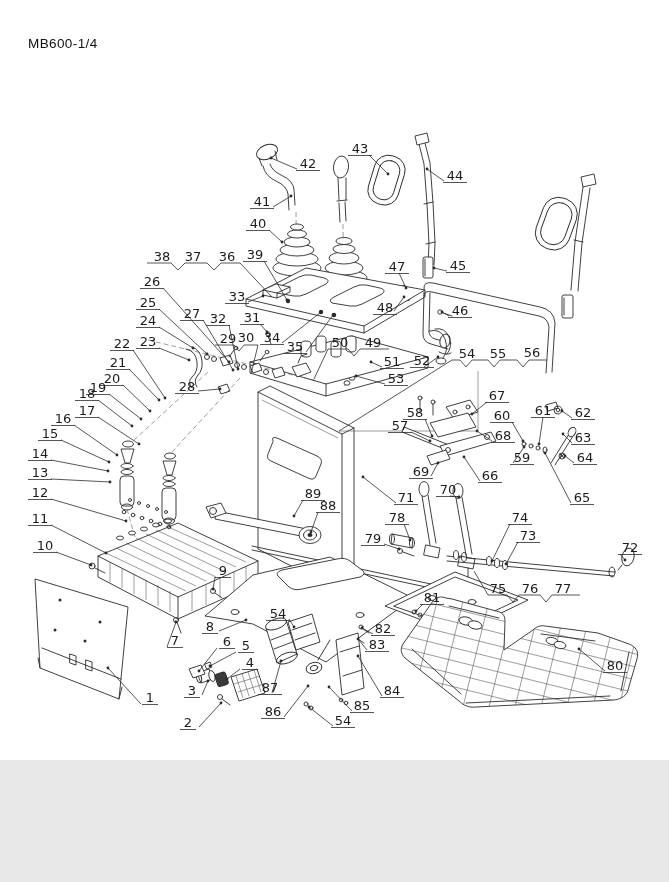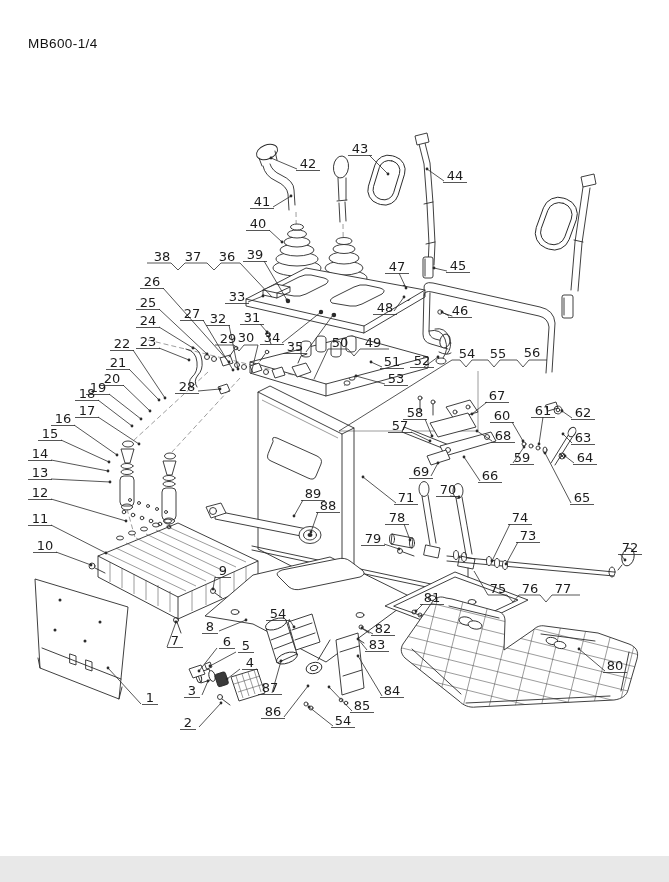--- a/index.html
+++ b/index.html
@@ -1,16 +1,16 @@
 <!DOCTYPE html>
 <html><head>
 <meta charset="utf-8">
 <style>
   html,body{margin:0;padding:0;background:#e8e8e8;}
-  .canvas{position:relative;width:669px;height:856px;background:#ffffff;overflow:hidden;
+  .canvas{position:relative;width:669px;height:760px;background:#ffffff;overflow:hidden;
           font-family:"Liberation Sans",sans-serif;}
   .title{position:absolute;left:28px;top:36px;font-size:13.5px;letter-spacing:.4px;color:#111;}
   svg.sheet{position:absolute;left:0;top:0;}
   .ln{fill:none;stroke:#2a2a2a;stroke-width:.9;stroke-linecap:round;stroke-linejoin:round;}
   .wh{fill:#ffffff;stroke:#2a2a2a;stroke-width:.9;stroke-linejoin:round;}
   .thin{fill:none;stroke:#4a4a4a;stroke-width:.55;}
   .dsh{fill:none;stroke:#5a5a5a;stroke-width:.6;stroke-dasharray:5 3;}
   .blk{fill:#2b2b2b;stroke:none;}
   .dk{fill:#3a3a3a;stroke:#222;stroke-width:.8;}
   .leader{fill:none;stroke:#2b2b2b;stroke-width:.8;stroke-linejoin:round;}

